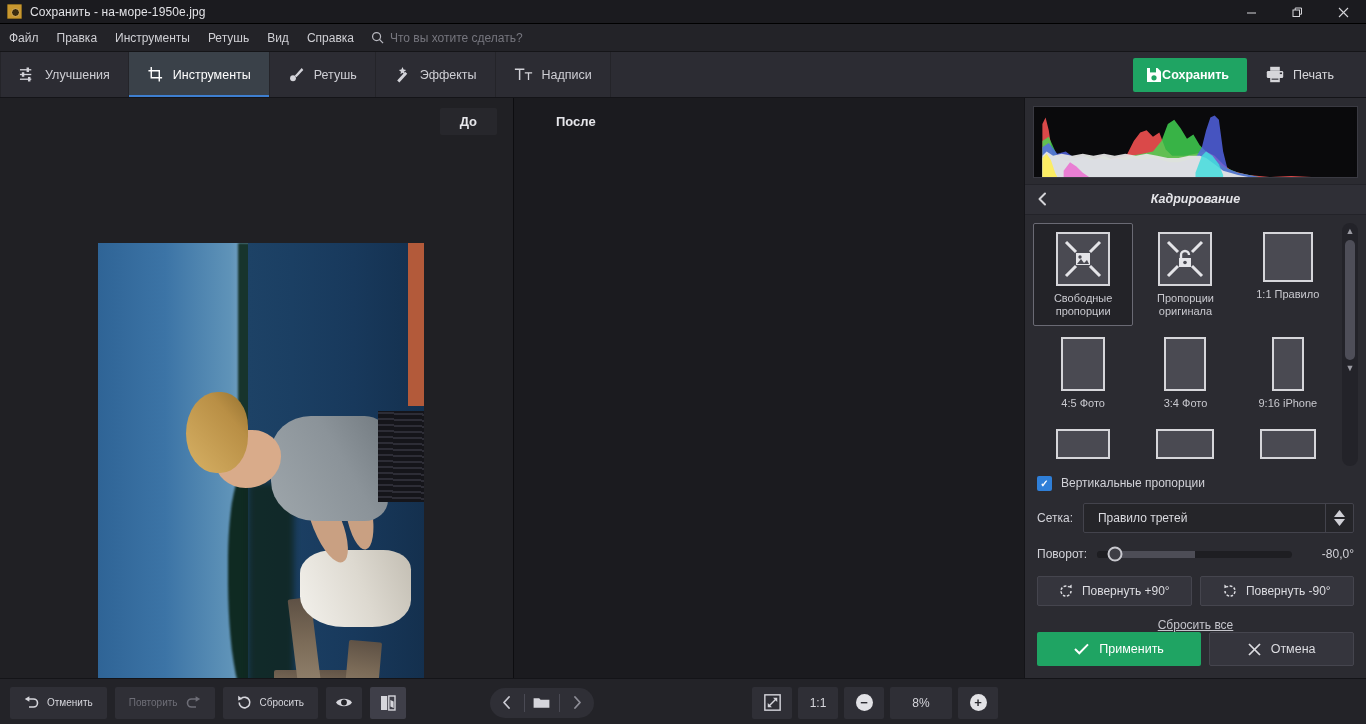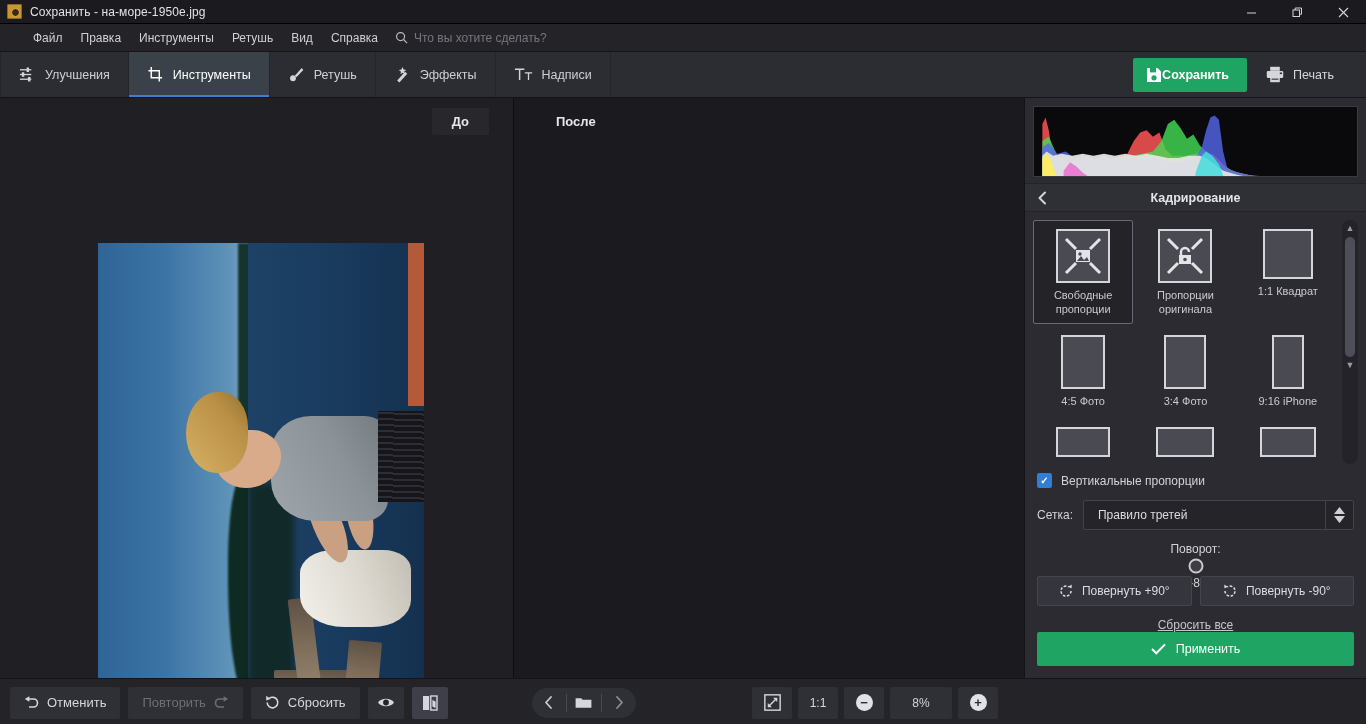--- a/index.html
+++ b/index.html
@@ -33,21 +33,21 @@
   .win-ctrls { position: absolute; right: 0; top: 0; display: flex; height: 24px; }
   .win-btn {
     width: 46px; height: 24px; display: flex;
     align-items: center; justify-content: center;
     color: #d5d5d9;
   }
 
   
   .menubar {
     height: 28px; background: #232328;
-    display: flex; align-items: center; padding-left: 24px;
+    display: flex; align-items: center; padding-left: 0;
     border-bottom: 1px solid #151518;
   }
   .menu-item {
     font-size: 12px; color: #cfcfd4;
     padding: 4px 9px; border-radius: 2px; white-space: nowrap;
   }
   .menu-search { display: flex; align-items: center; margin-left: 8px; gap: 6px; }
   .menu-search .ph { font-size: 12px; color: #76767e; }
 
   
@@ -86,21 +86,21 @@
   .canvas-area { flex: 1; display: flex; background: #1b1b1f; position: relative; }
 
   .pane { position: relative; overflow: hidden; }
   .pane-before { width: 514px; background: #202024; border-right: 1px solid #0d0d10; }
   .pane-after  { flex: 1; background: #1b1b1f; }
 
   .pane-label {
     position: absolute; top: 10px; font-size: 13px; font-weight: bold;
     color: #e6e6ea; padding: 6px 20px; border-radius: 2px;
   }
-  .lbl-before { right: 24px; background: #27272c; }
+  .lbl-before { right: 16px; background: #27272c; }
   .lbl-after  { left: 22px; background: transparent; }
 
   
   .photo-before {
     position: absolute; left: 98px; top: 145px;
     width: 326px; height: 480px;
     background: #0b1118; overflow: hidden;
   }
 
   
@@ -156,21 +156,21 @@
   }
   .hist-canvas { position: absolute; inset: 2px; }
 
   .panel-head {
     height: 34px; display: flex; align-items: center; background: #2f2f36;
     border-top: 1px solid #232329; border-bottom: 1px solid #232329;
     position: relative;
   }
   .panel-back { width: 36px; display: flex; align-items: center; justify-content: center; color: #d4d4d8; }
   .panel-title { flex: 1; text-align: center; font-size: 12.5px; font-weight: bold;
-                 color: #e4e4e8; margin-right: 36px; }
+                 color: #e4e4e8; margin-right: 36px; font-style: italic; }
 
   .presets-wrap { display: flex; padding: 8px 8px 0 8px; height: 252px; }
   .presets {
     flex: 1; display: grid; grid-template-columns: repeat(3,1fr);
     gap: 2px; overflow: hidden; align-content: start;
   }
   .preset {
     display: flex; flex-direction: column; align-items: center;
     padding: 8px 2px 6px; border: 1px solid transparent; border-radius: 2px;
   }
@@ -202,21 +202,21 @@
   .gridrow { margin-top: 8px; height: 32px; gap: 10px; }
   .select {
     flex: 1; height: 30px; background: #252529; border: 1px solid #43434c;
     border-radius: 2px; display: flex; align-items: center;
     padding-left: 14px; font-size: 12px; color: #dcdce1; position: relative;
   }
   .spin { position: absolute; right: 0; top: 0; bottom: 0; width: 28px;
           border-left: 1px solid #43434c; display: flex; flex-direction: column;
           align-items: center; justify-content: center; gap: 2px; color: #d0d0d6; }
 
-  .sliderrow { margin-top: 12px; height: 22px; gap: 10px; flex-direction: column; }
+  .sliderrow { margin-top: 12px; height: 22px; gap: 10px; }
   .slider { flex: 1; height: 7px; border-radius: 4px; background: #1e1e22; position: relative; }
   .slider .fill-l { position: absolute; left: 0; top: 0; bottom: 0; width: 12%; background: #1e1e22; border-radius: 4px 0 0 4px; }
   .slider .fill-m { position: absolute; left: 12%; top: 0; bottom: 0; width: 38%; background: #4d4d56; }
   .slider .thumb {
     position: absolute; left: 9%; top: 50%; transform: translate(-50%,-50%);
     width: 15px; height: 15px; border-radius: 50%;
     background: #3d3d45; border: 2px solid #c9c9cf;
   }
   .slider-val { font-size: 12px; color: #d2d2d8; min-width: 52px; text-align: right; }
 
@@ -242,21 +242,21 @@
   }
 
   
   .bottombar {
     height: 48px; background: #232328; display: flex; align-items: center;
     border-top: 1px solid #141418; padding: 0 10px; gap: 8px;
   }
   .bbtn {
     height: 32px; background: #2f2f36; border-radius: 2px;
     display: flex; align-items: center; justify-content: center;
-    gap: 8px; padding: 0 14px; font-size: 13px; color: #d6d6dc;
+    gap: 8px; padding: 0 14px; font-size: 10px; color: #d6d6dc;
   }
   .bbtn.disabled { color: #6e6e77; }
   .bbtn.square { width: 36px; padding: 0; }
   .bbtn.active-toggle { background: #3f3f49; }
   .nav-group {
     display: flex; align-items: center; background: #2f2f36;
     border-radius: 16px; height: 30px; overflow: hidden;
   }
   .nav-btn { width: 34px; height: 30px; display: flex; align-items: center;
              justify-content: center; color: #c8c8d0; }
@@ -472,21 +472,21 @@
               <circle cx="20" cy="23.5" r="1.8" fill="#4a4a52"></circle>
             </svg>
           </div>
           <div class="plabel">
             <span>Пропорции</span><br><span>оригинала</span>
           </div>
         </div>
 
         <div class="preset">
           <div class="shape" style="width:50px;height:50px;"></div>
-          <div class="plabel">1:1 Квадрат</div>
+          <div class="plabel">1:1 Правило</div>
         </div>
 
         <div class="preset">
           <div class="shape" style="width:44px;height:54px;"></div>
           <div class="plabel">4:5 Фото</div>
         </div>
 
         <div class="preset">
           <div class="shape" style="width:42px;height:54px;"></div>
           <div class="plabel">3:4 Фото</div>
@@ -566,20 +566,27 @@
       <span class="resetlink">Сбросить все</span>
     </div>
 
     <div class="applyrow">
       <div class="btn-apply">
         <svg width="15" height="12" viewBox="0 0 15 12">
           <polyline points="1,6 5.3,10.3 14,1.4" fill="none" stroke="#fff" stroke-width="2"></polyline>
         </svg>
         <span>Применить</span>
       </div>
+      <div class="btn-cancel">
+        <svg width="13" height="13" viewBox="0 0 13 13">
+          <line x1="1" y1="1" x2="12" y2="12" stroke="#dcdce1" stroke-width="1.7"></line>
+          <line x1="12" y1="1" x2="1" y2="12" stroke="#dcdce1" stroke-width="1.7"></line>
+        </svg>
+        <span>Отмена</span>
+      </div>
     </div>
   </div>
 </div>
 
 <div class="bottombar">
 
   <div class="bbtn">
     <svg width="15" height="13" viewBox="0 0 15 13">
       <path d="M4,3 H9.5 a4,4 0 0 1 0,8 H5" fill="none" stroke="#d6d6dc" stroke-width="1.6"></path>
       <polygon points="5.4,0.2 5.4,5.8 0.8,3" fill="#d6d6dc"></polygon>

